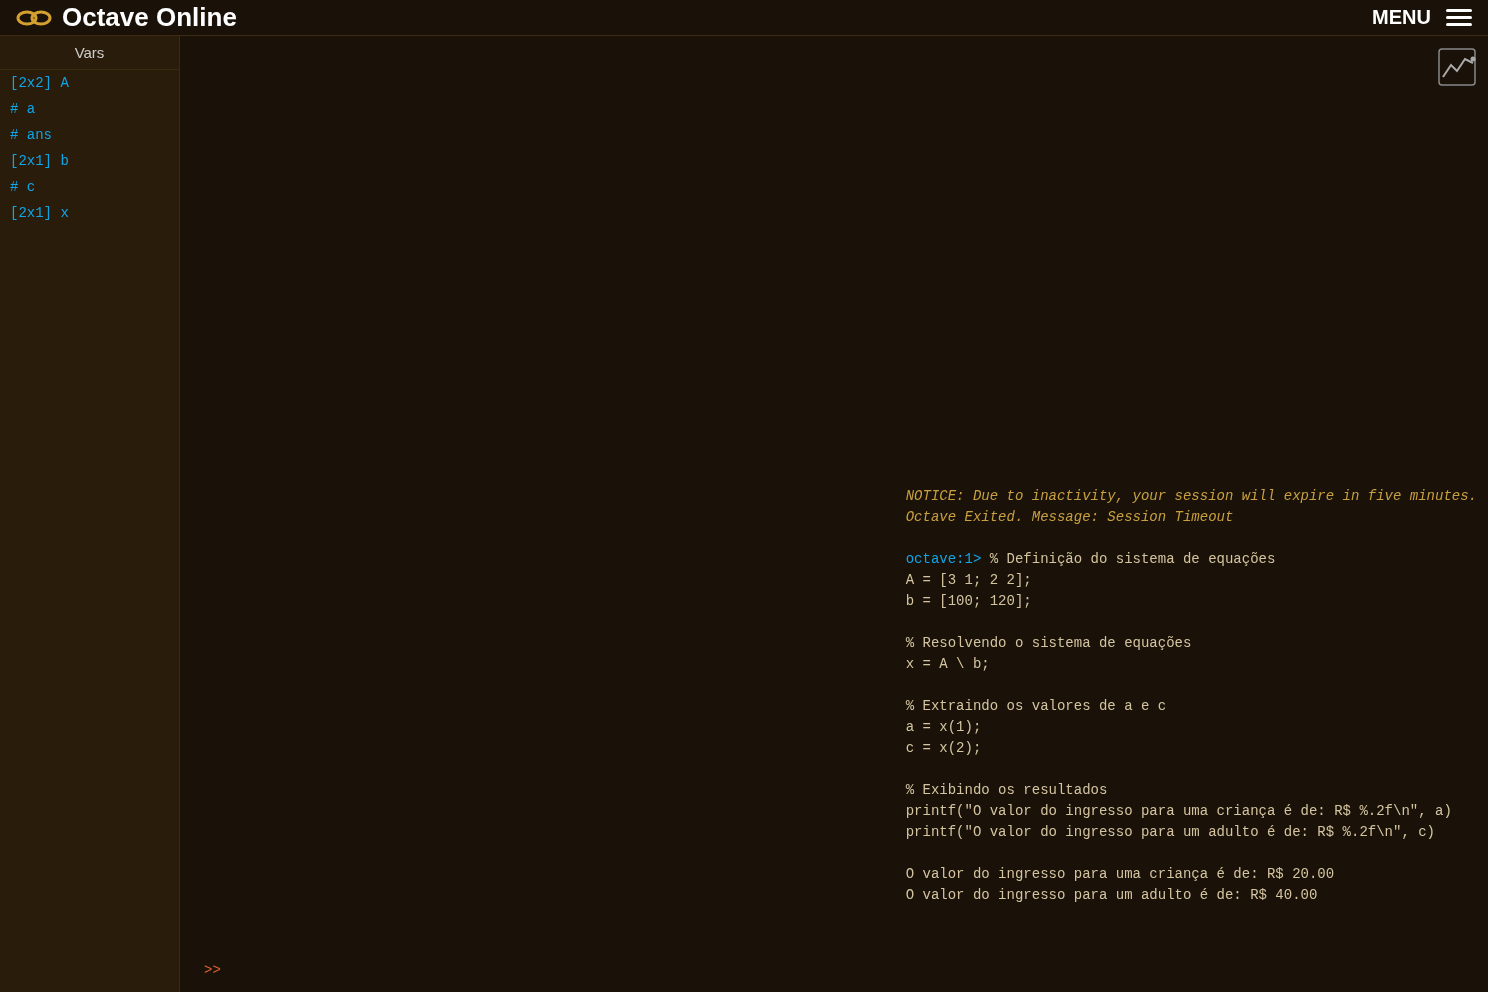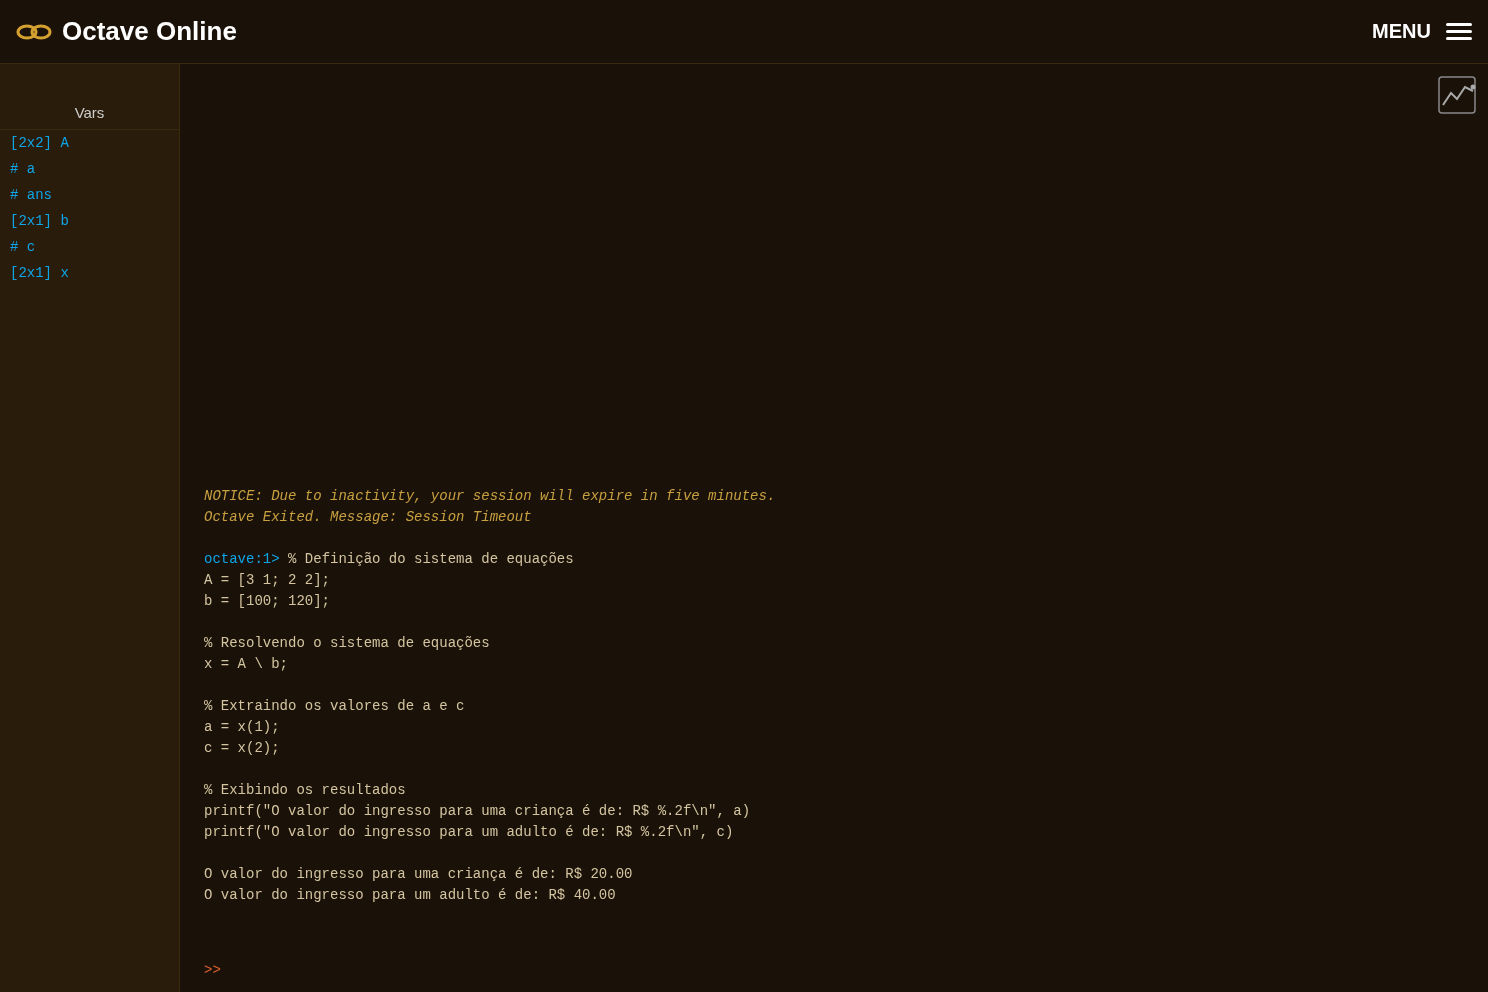--- a/index.html
+++ b/index.html
@@ -9,21 +9,21 @@
       background: #1a1208;
       font-family: 'Courier New', Courier, monospace;
       overflow: hidden;
       display: flex;
       flex-direction: column;
     }
 
     
     #header {
       width: 100%;
-      height: 64px;
+      height: 36px;
       background: #1a1208;
       display: flex;
       align-items: center;
       justify-content: space-between;
       padding: 0 16px;
       border-bottom: 1px solid #3a2a10;
       flex-shrink: 0;
     }
     #header-left {
       display: flex;
@@ -81,21 +81,20 @@
       display: flex;
       flex-direction: column;
     }
     #vars-header {
       text-align: center;
       color: #cccccc;
       font-family: Arial, sans-serif;
       font-size: 15px;
       padding: 8px 0;
       border-bottom: 1px solid #3a2a10;
-      margin-top: 32px;
     }
     .var-item {
       color: #0ea5e9;
       font-size: 14px;
       padding: 5px 10px;
       font-family: 'Courier New', Courier, monospace;
     }
 
     
     #terminal-container {
@@ -116,24 +115,25 @@
       display: flex;
       align-items: center;
       justify-content: center;
       cursor: pointer;
     }
 
     
     #terminal-output {
       flex: 1;
       overflow-y: auto;
-      padding: 16px 20px 0 24px;
+      padding: 16px 11px 0 24px;
       display: flex;
       flex-direction: column;
       justify-content: flex-end;
+      align-items: flex-end;
     }
 
     #terminal-content {
       color: #d4c4a0;
       font-size: 14px;
       line-height: 1.5;
       white-space: pre;
     }
 
     .notice-text {

